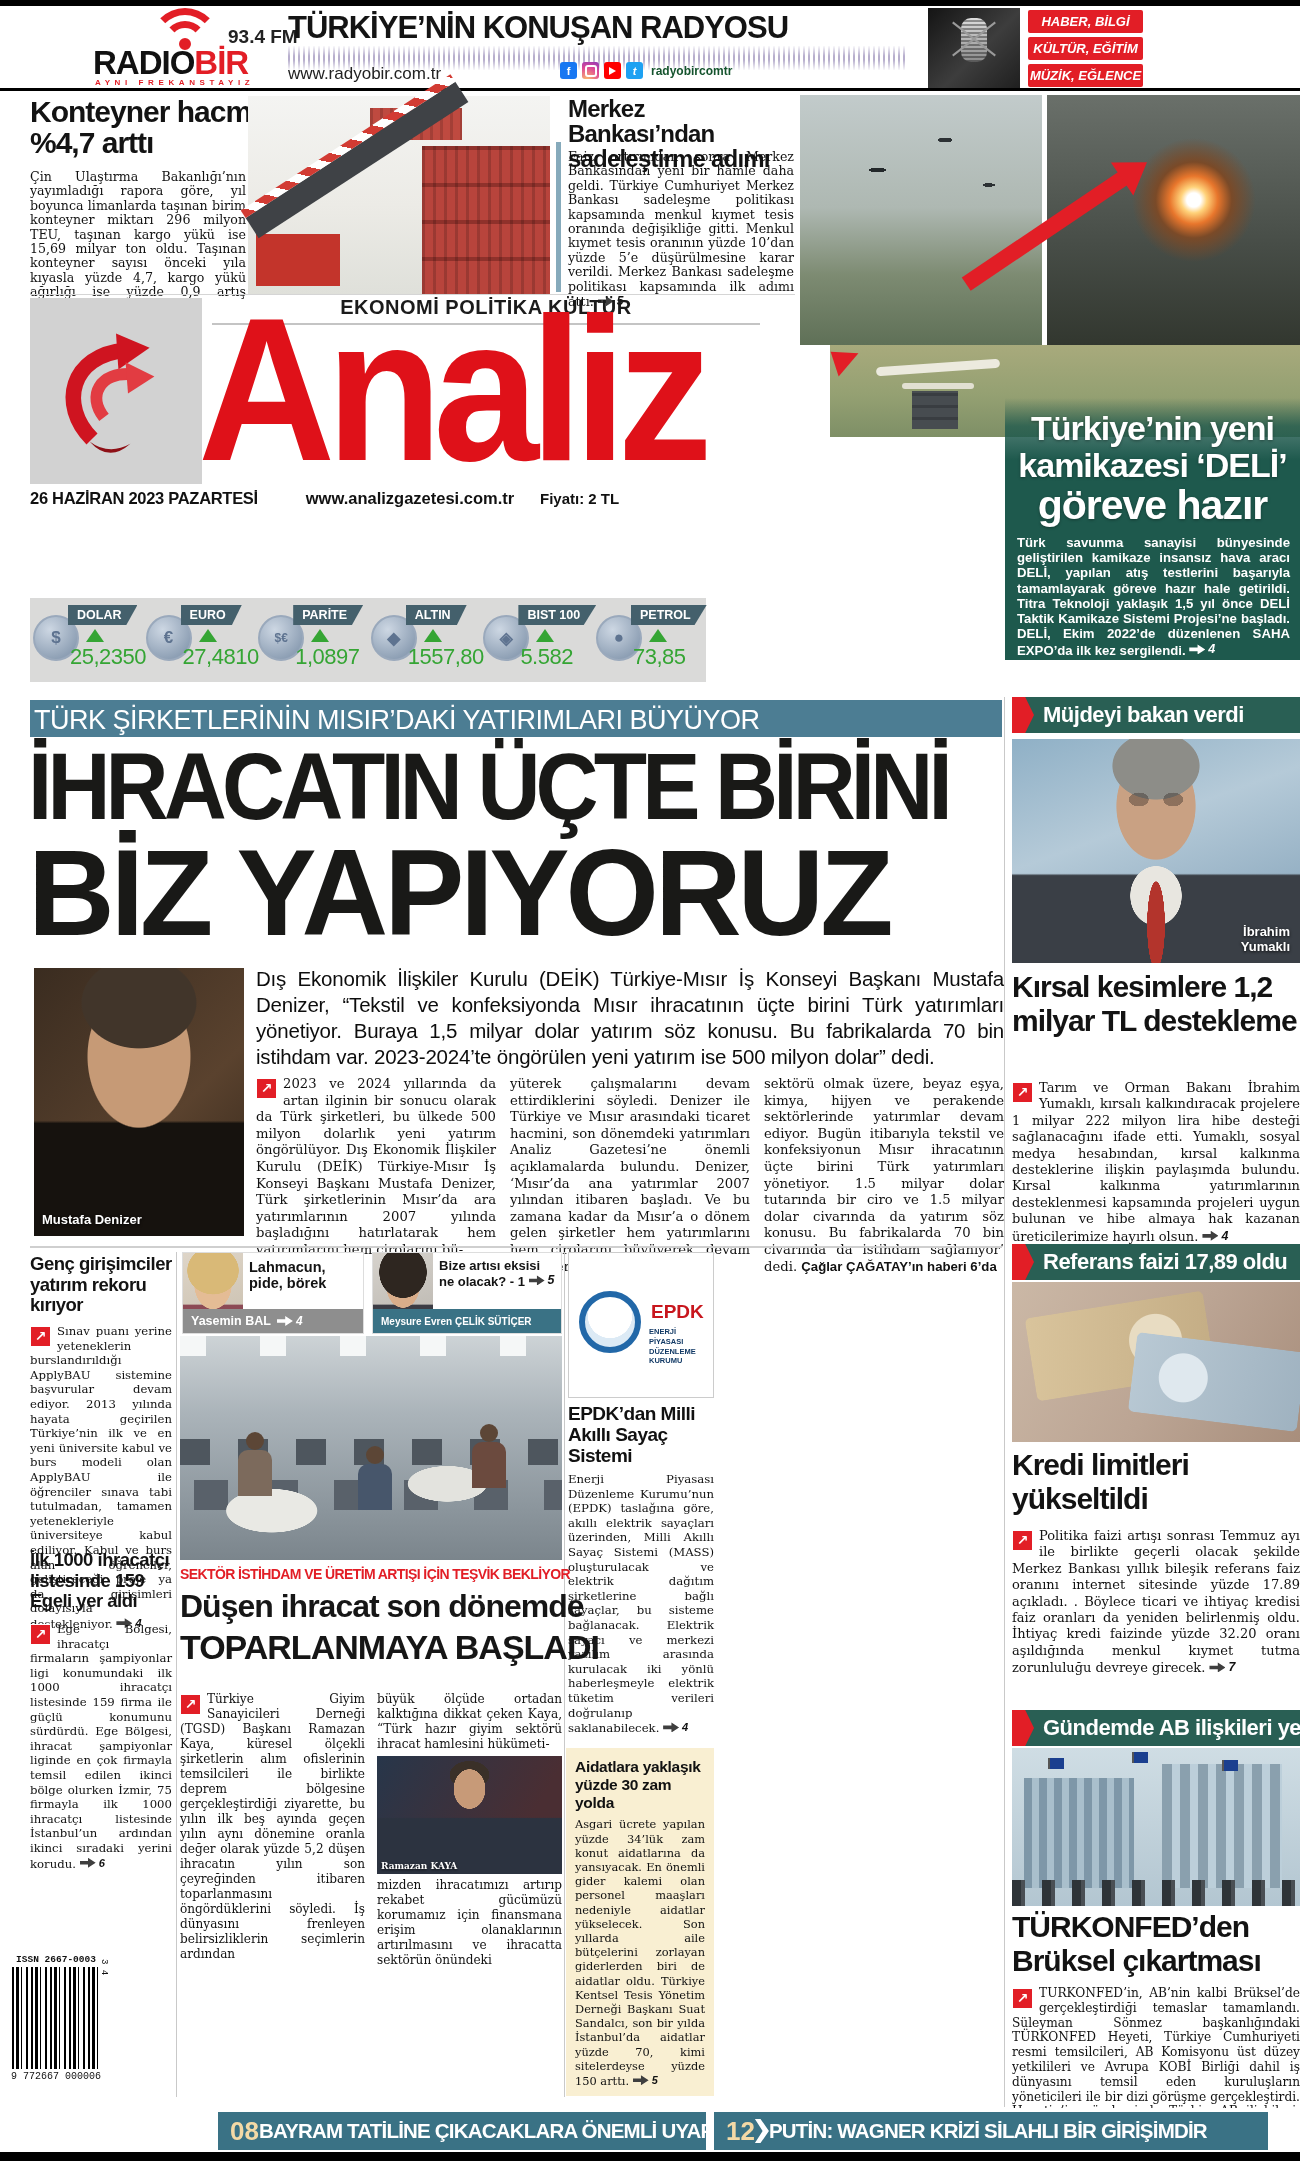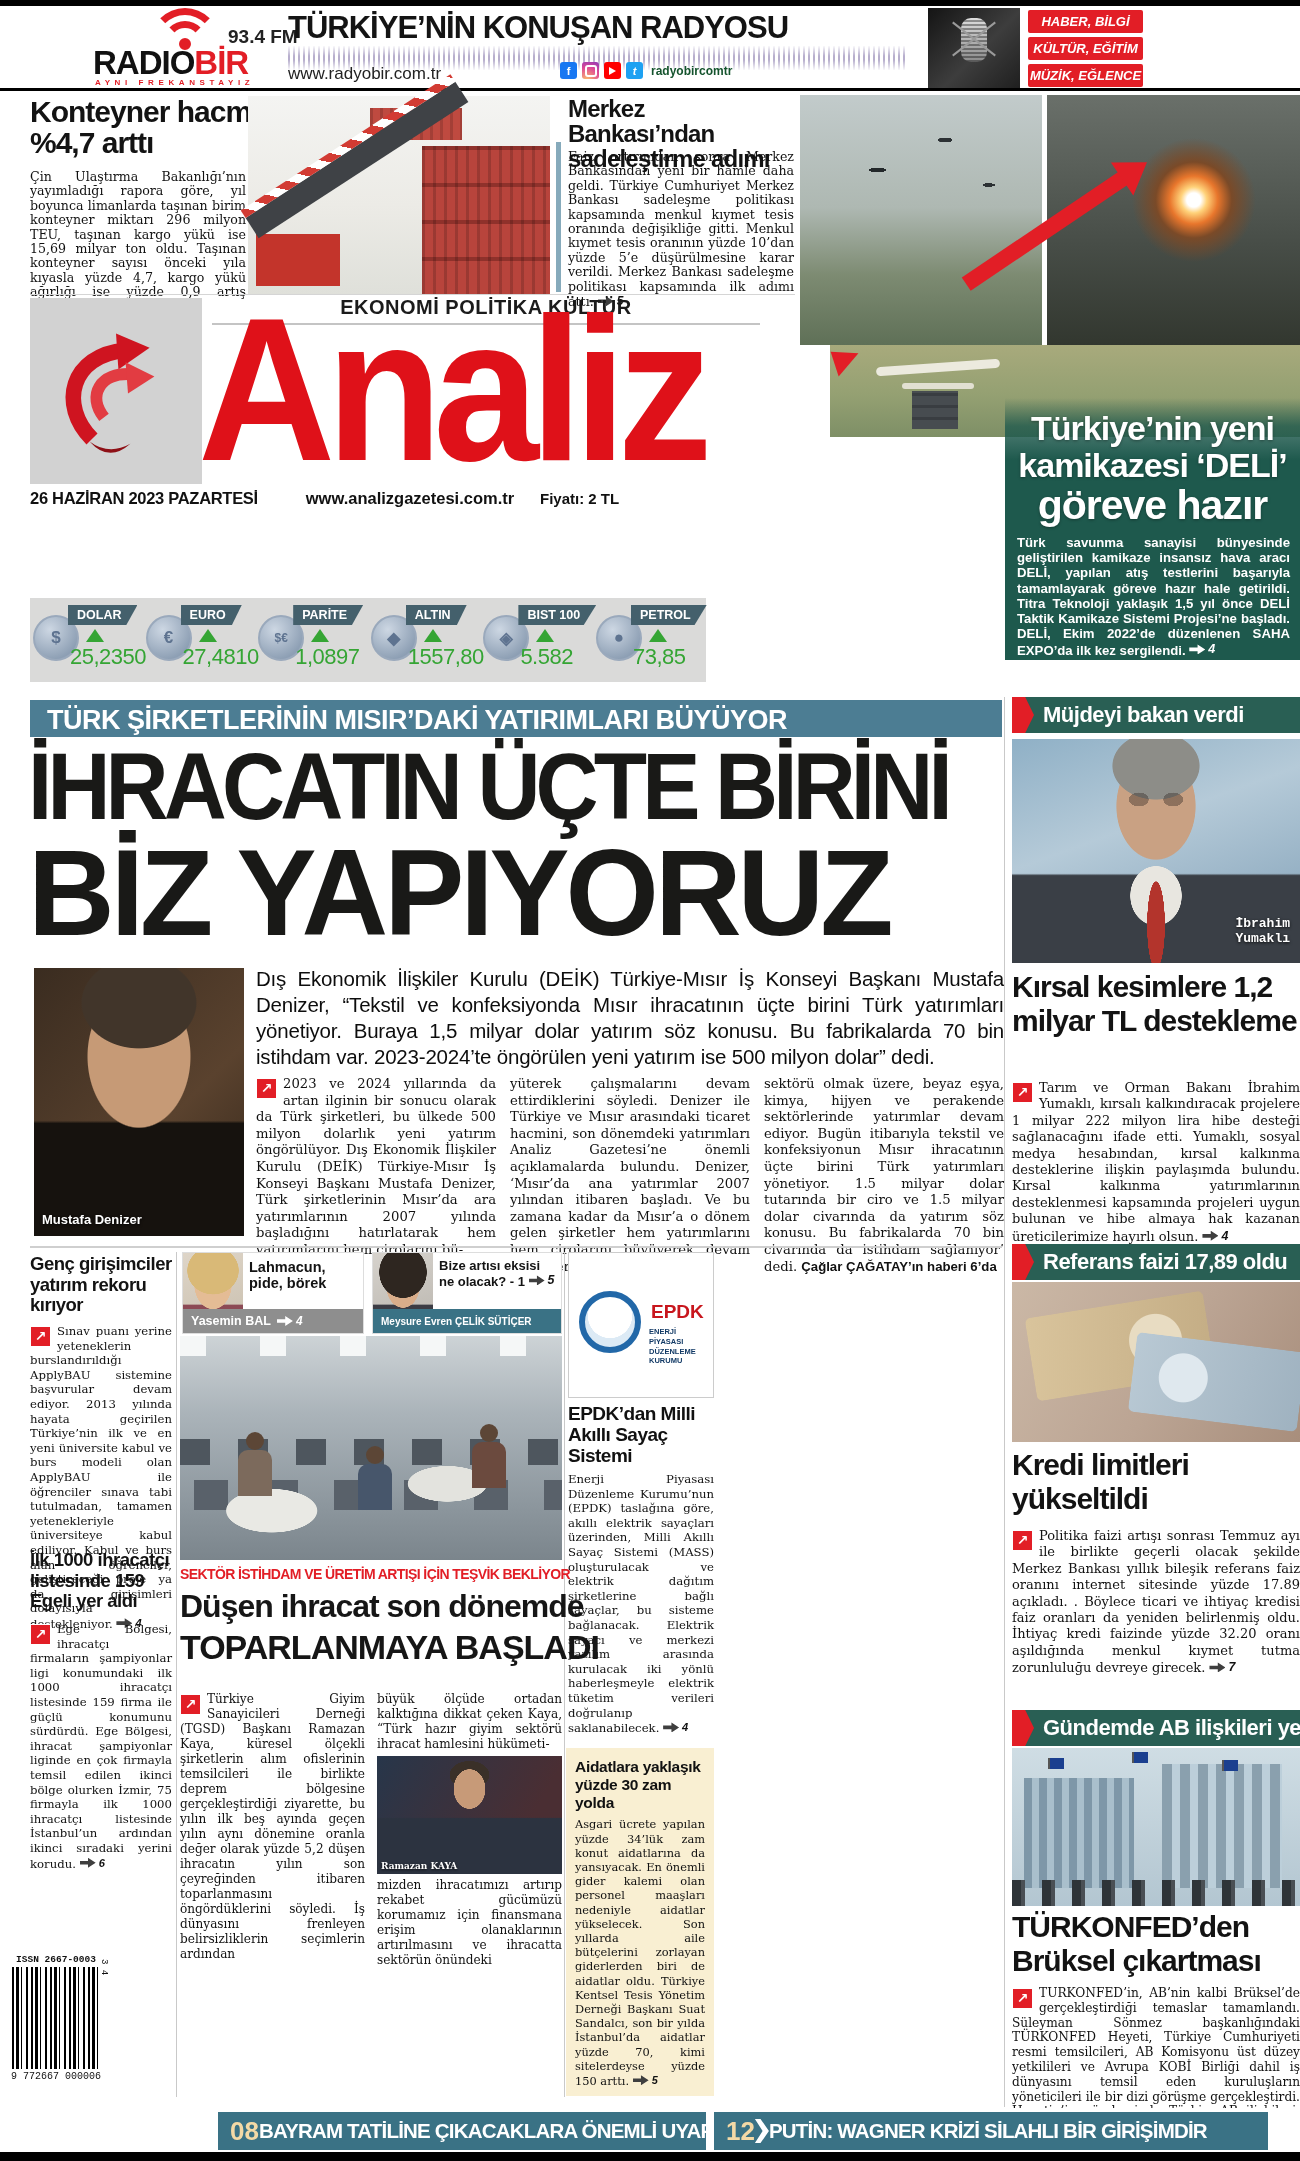--- a/index.html
+++ b/index.html
@@ -116,21 +116,21 @@
     background:radial-gradient(circle at 35% 30%,#cdd7e3,#8d9fb4 75%);border:2px solid #9aa9bc;
     color:#5e7390;font-weight:bold;font-size:17px;display:flex;align-items:center;justify-content:center}
   .t-label{position:absolute;left:38px;top:7px;background:var(--ticker-label);color:#fff;font-weight:bold;font-size:12.5px;
     padding:3px 16px 3px 9px;clip-path:polygon(0 0,100% 0,84% 100%,0 100%);white-space:nowrap}
   .t-tri{position:absolute;left:56px;top:31px;width:0;height:0;
     border-left:9px solid transparent;border-right:9px solid transparent;border-bottom:13px solid var(--value-green)}
   .t-val{position:absolute;left:40px;top:46px;font-size:22px;color:var(--value-green);letter-spacing:-.5px}
 
   
   #kicker{left:30px;top:700px;width:972px;height:37px;background:var(--kicker-blue);color:#fff;
-    font-size:27px;font-weight:bold;letter-spacing:-.5px;line-height:40px;padding-left:17px;white-space:nowrap;overflow:hidden}
+    font-size:27px;font-weight:normal;letter-spacing:-.5px;line-height:40px;padding-left:4px;white-space:nowrap;overflow:hidden}
   #main-h1{left:28px;top:742px;font-size:90px;font-weight:bold;letter-spacing:-5px;line-height:.95;color:var(--ink);
     white-space:nowrap;transform:scale(.97,1.05);transform-origin:left top}
   #main-h2{left:28px;top:834px;font-size:120px;font-weight:bold;letter-spacing:-4px;line-height:.95;color:var(--ink);
     white-space:nowrap;transform:scaleY(1.02);transform-origin:left top}
   #photo-denizer{left:34px;top:968px;width:210px;height:268px;
     background:
       radial-gradient(ellipse 58px 46px at 50% 13%,#41352a 0 98%,rgba(0,0,0,0) 100%),
       radial-gradient(ellipse 52px 72px at 50% 33%,#c69a76 0 98%,rgba(0,0,0,0) 100%),
       linear-gradient(180deg,rgba(0,0,0,0) 57%,#16120e 58%),
       linear-gradient(135deg,#3a2c20,#5a422e 60%,#33261a)}
@@ -379,21 +379,21 @@
     <p><span>sektörü olmak üzere, beyaz eşya, kimya, hijyen ve perakende sektörlerinde yatırımlar devam ediyor. Bugün itibarıyla tekstil ve konfeksiyonun Mısır ihracatının üçte birini Türk yatırımları yönetiyor. 1.5 milyar dolar tutarında bir ciro ve 1.5 milyar dolar civarında da yatırım söz konusu. Bu fabrikalarda 70 bin civarında da istihdam sağlanıyor’ dedi. </span><span class="byline">Çağlar ÇAĞATAY’ın haberi 6’da</span></p>
   </div>
   <div id="main-divider"></div>
 
   <div class="vrule" style="left:1004px;top:697px;height:1410px"></div>
   <div class="abs tagbar" style="top:697px">
     <span class="tag-arrow"></span>
     <span>Müjdeyi bakan verdi</span>
   </div>
   <div class="abs" id="photo-yumakli">
-    <span class="photocap" style="right: 10px; bottom: 16px; text-align: right; white-space: pre-line; font-family: Liberation Mono, monospace;">İbrahim
+    <span class="photocap" style="right: 10px; bottom: 8px; text-align: right; white-space: pre-line;">İbrahim
 Yumaklı</span>
   </div>
   <h2 class="abs rc-title" style="top:970px">Kırsal kesimlere 1,2 milyar TL destekleme</h2>
   <p class="abs serif rc-body" style="top:1080px"><span class="bullet"></span><span>Tarım ve Orman Bakanı İbrahim Yumaklı, kırsalı kalkındıracak projelere 1 milyar 222 milyon lira hibe desteği sağlanacağını ifade etti. Yumaklı, sosyal medya hesabından, kırsal kalkınma desteklerine ilişkin paylaşımda bulundu. Kırsal kalkınma yatırımlarının desteklenmesi kapsamında projeleri uygun bulunan ve hibe almaya hak kazanan üreticilerimize hayırlı olsun. </span><span class="ref">4</span></p>
 
   <div class="abs tagbar" style="top:1244px">
     <span class="tag-arrow"></span>
     <span>Referans faizi 17,89 oldu</span>
   </div>
   <div class="abs" id="photo-money">

